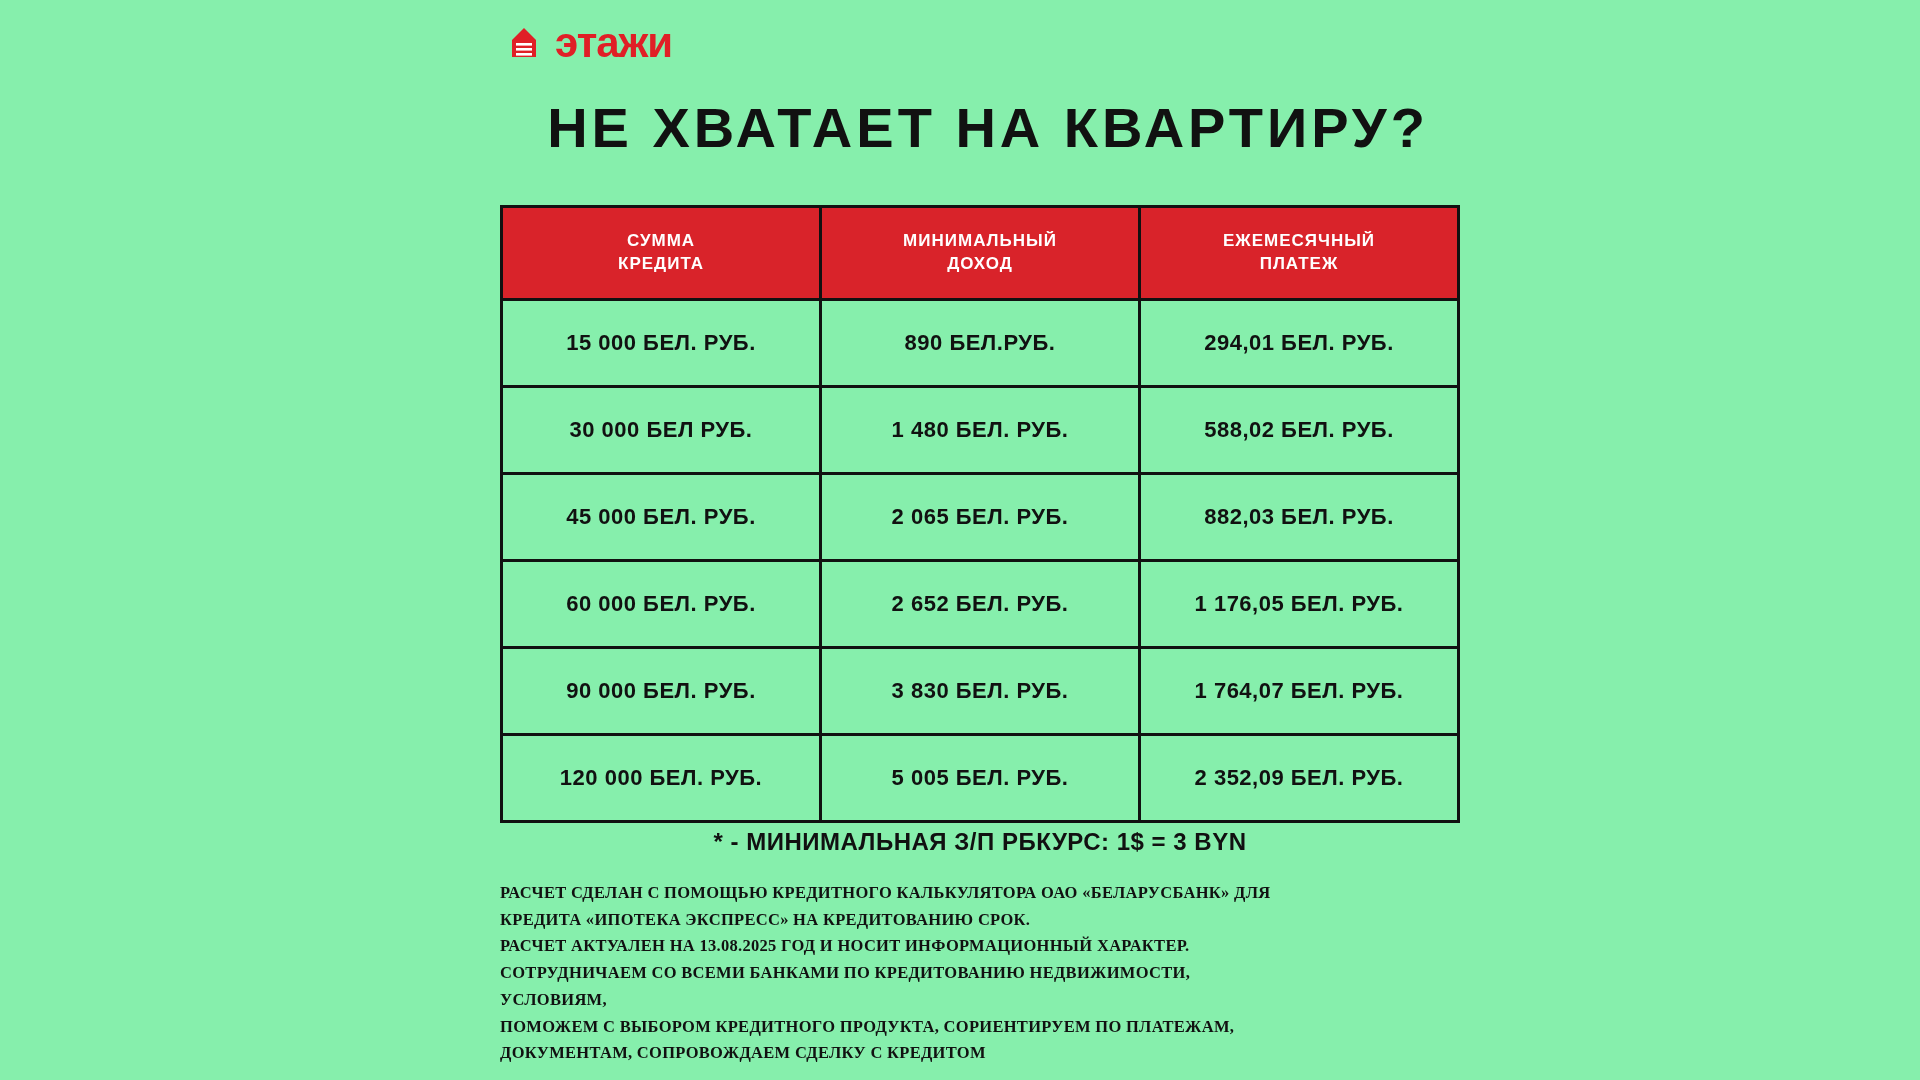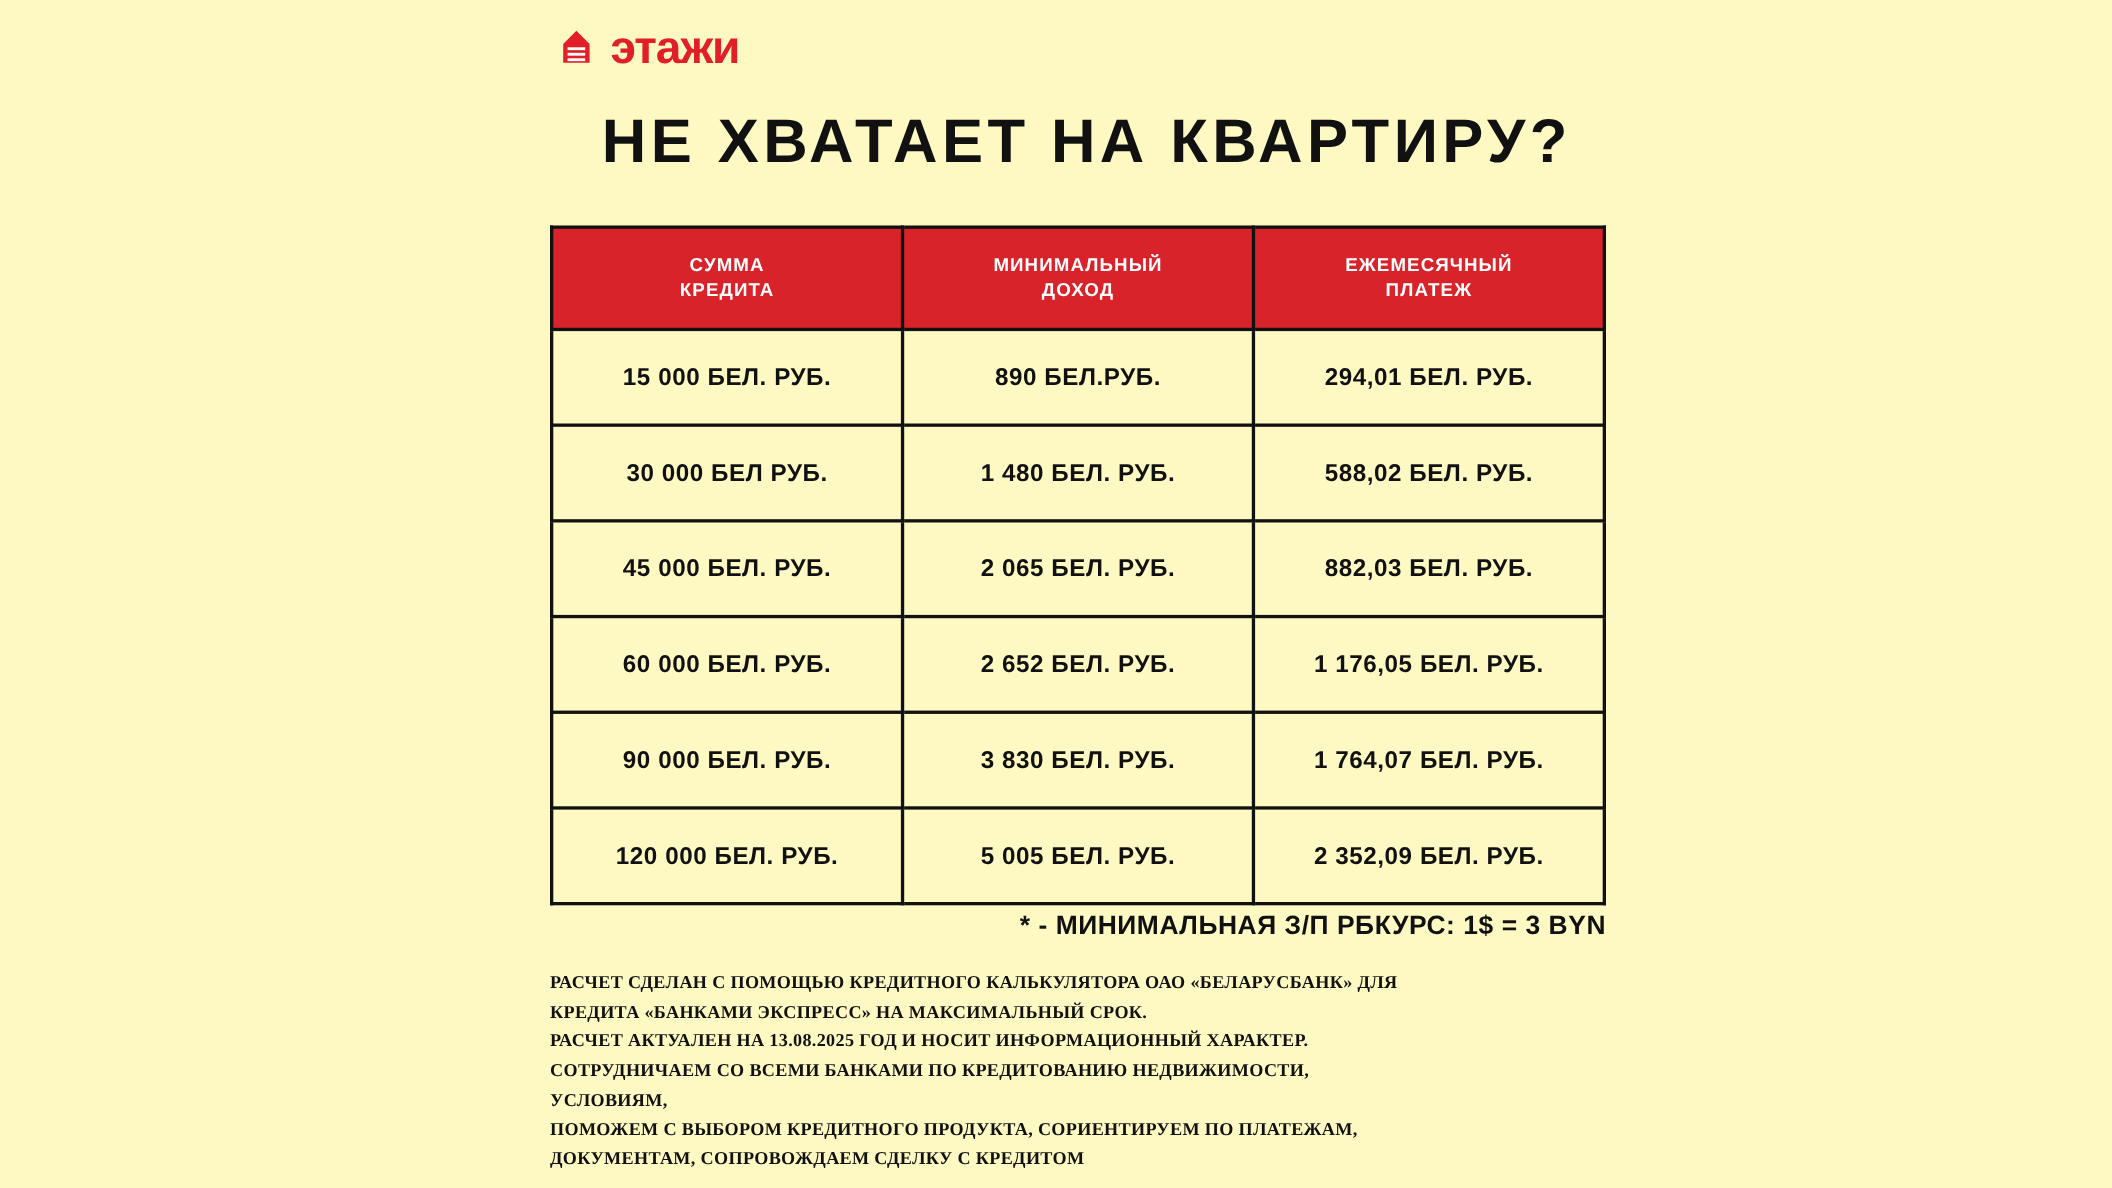--- a/index.html
+++ b/index.html
@@ -10,21 +10,21 @@
     width: 1920px;
     height: 1080px;
     background: #ffffff;
     font-family: "Liberation Sans", sans-serif;
     overflow: hidden;
   }
   .page {
     position: relative;
     width: 1920px;
     height: 1080px;
-    background: #fef9c3;
+    background: #86efac;
   }
   
   .logo {
     position: absolute;
     left: 505px;
     top: 22px;
     display: flex;
     align-items: center;
     gap: 12px;
   }
@@ -87,21 +87,21 @@
     height: 82px;
     vertical-align: middle;
   }
   
   .notes-row {
     position: absolute;
     left: 500px;
     top: 828px;
     width: 960px;
     display: flex;
-    justify-content: flex-end;
+    justify-content: center;
     font-size: 24px;
     font-weight: bold;
     color: #111111;
     letter-spacing: 0.5px;
   }
   
   .disclaimer {
     position: absolute;
     left: 500px;
     top: 880px;
@@ -180,21 +180,21 @@
     </table>
   </div>
 
   <div class="notes-row">
     <span>* - МИНИМАЛЬНАЯ З/П РБ</span>
     <span>КУРС: 1$ = 3 BYN</span>
   </div>
 
   <div class="disclaimer">
     <div>РАСЧЕТ СДЕЛАН С ПОМОЩЬЮ КРЕДИТНОГО КАЛЬКУЛЯТОРА ОАО «БЕЛАРУСБАНК» ДЛЯ</div>
-    <div>КРЕДИТА «БАНКАМИ ЭКСПРЕСС» НА МАКСИМАЛЬНЫЙ СРОК.</div>
+    <div>КРЕДИТА «ИПОТЕКА ЭКСПРЕСС» НА КРЕДИТОВАНИЮ СРОК.</div>
     <div>РАСЧЕТ АКТУАЛЕН НА 13.08.2025 ГОД И НОСИТ ИНФОРМАЦИОННЫЙ ХАРАКТЕР.</div>
     <div>СОТРУДНИЧАЕМ СО ВСЕМИ БАНКАМИ ПО КРЕДИТОВАНИЮ НЕДВИЖИМОСТИ,</div>
     <div>УСЛОВИЯМ,</div>
     <div>ПОМОЖЕМ С ВЫБОРОМ КРЕДИТНОГО ПРОДУКТА, СОРИЕНТИРУЕМ ПО ПЛАТЕЖАМ,</div>
     <div>ДОКУМЕНТАМ, СОПРОВОЖДАЕМ СДЕЛКУ С КРЕДИТОМ</div>
   </div>
 
 </div>
 
 </body></html>

